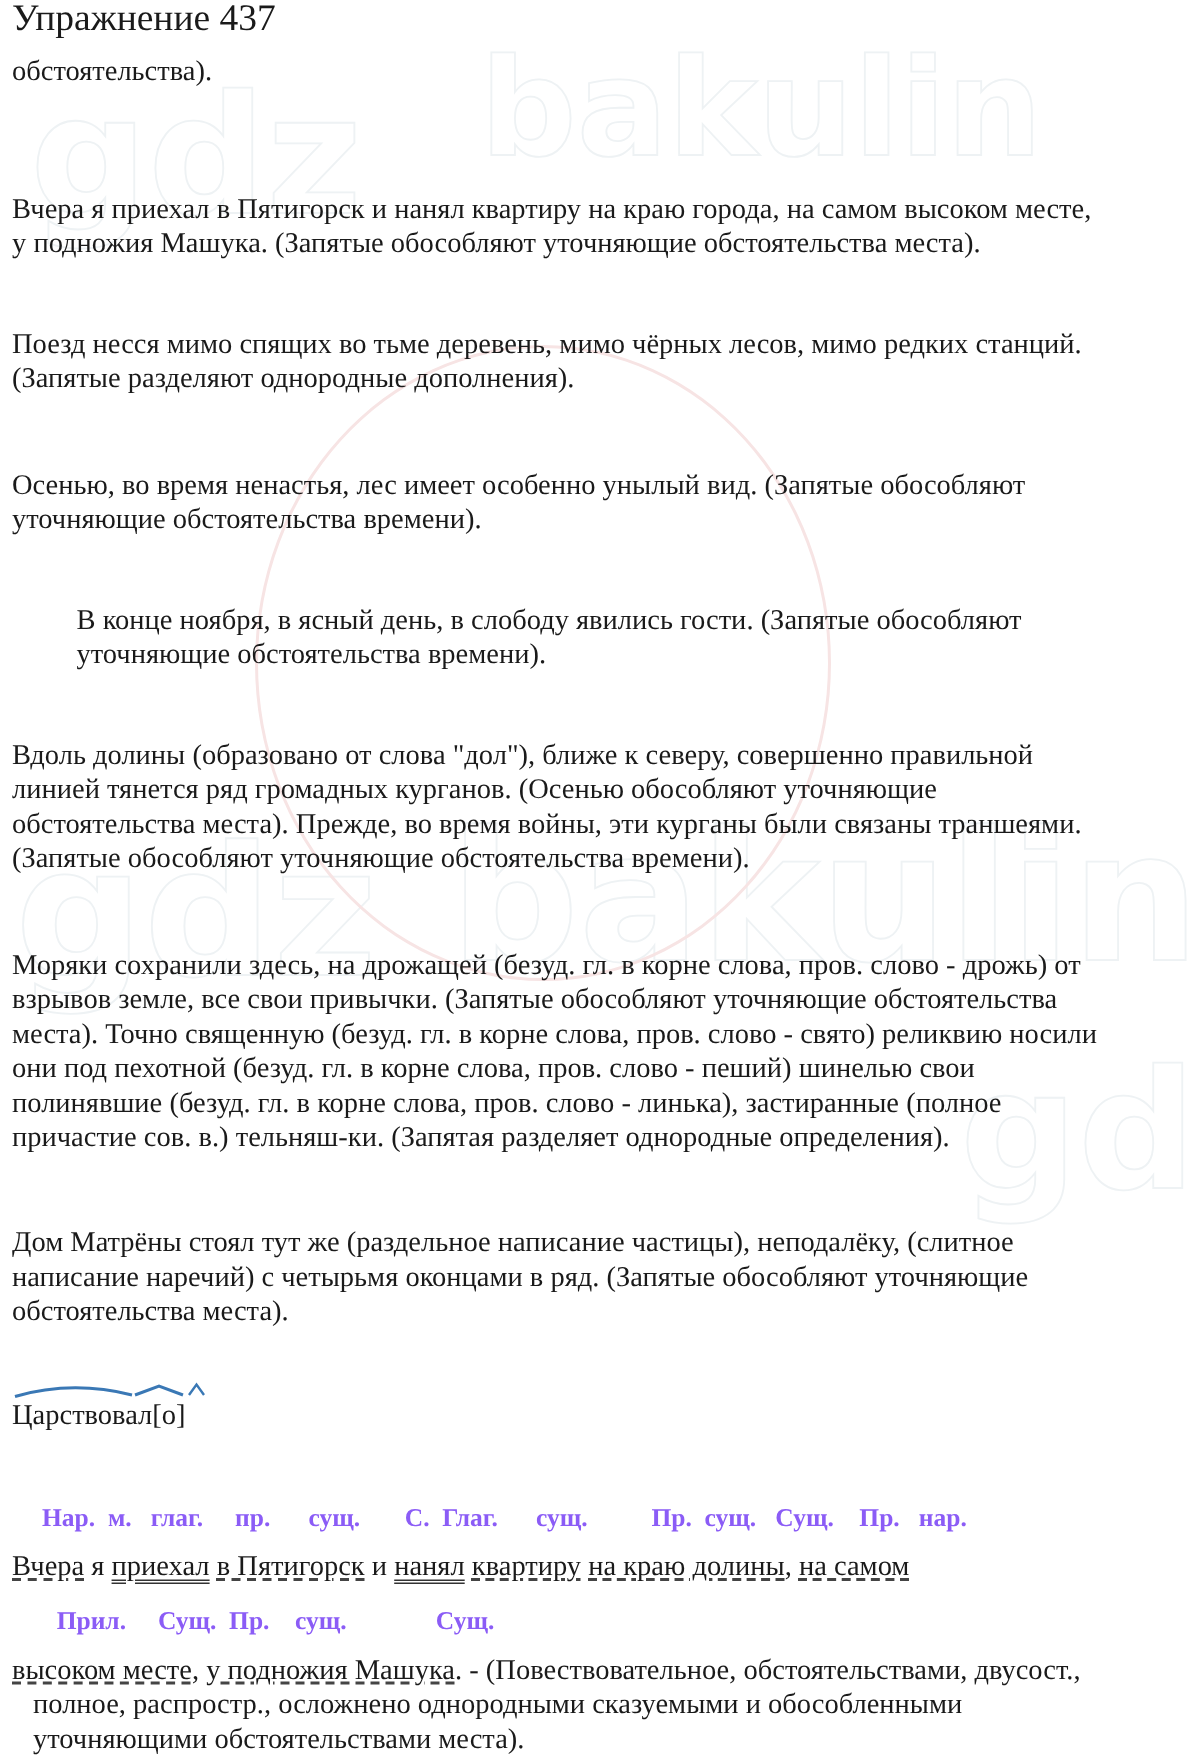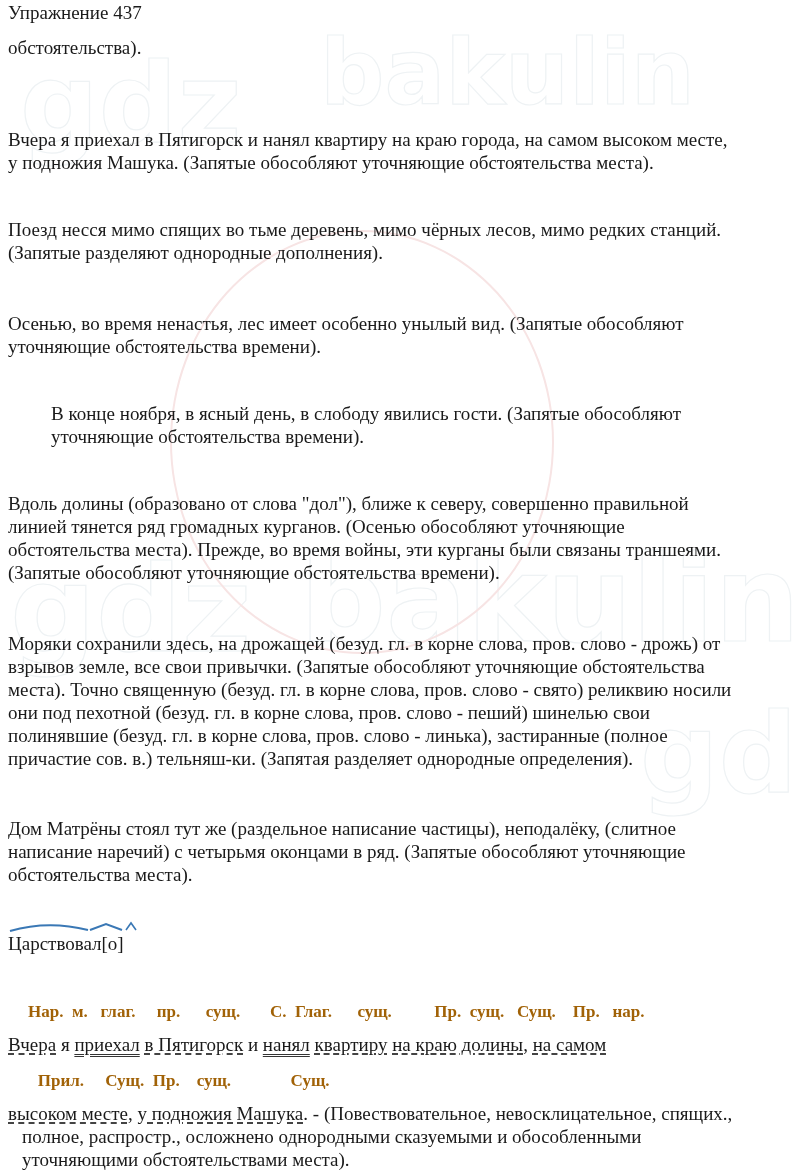--- a/index.html
+++ b/index.html
@@ -5,24 +5,24 @@
   html, body { margin: 0; padding: 0; background: #ffffff; }
   body {
     width: 800px; height: 1174px; position: relative; overflow: hidden;
     font-family: "Liberation Serif", "DejaVu Serif", serif;
     color: #1a1a1a;
   }
   .wm { position: absolute; font-family: "DejaVu Sans", sans-serif; font-weight: bold;
         color: transparent; -webkit-text-stroke: 1.2px #eef2f4; z-index: 0; user-select: none; }
   .wm.red { -webkit-text-stroke: 1.2px #f7e4e4; }
   .content { position: absolute; left: 8px; top: 0; width: 790px; z-index: 1; }
-  .title { font-size: 19px; line-height: 22px; position: absolute; top: 2px; left: 0; }
+  .title { font-size: 25px; line-height: 22px; position: absolute; top: 2px; left: 0; }
   .para { position: absolute; left: 0; width: 790px; font-size: 19px; line-height: 23px; }
   .pos-row { position: absolute; left: 0; font-size: 17px; font-weight: bold; white-space: pre;
-             font-family: "Liberation Serif", serif; color:#a16207; }
+             font-family: "Liberation Serif", serif; color:#8b5cf6; }
   .parse-line { position: absolute; left: 0; font-size: 19px; line-height: 23px; white-space: nowrap; }
   .u-subj { text-decoration-thickness: 1px; text-underline-offset: 3px; text-decoration-color:#333; }
   .u-pred { text-decoration: underline double; text-decoration-thickness: 1px; text-underline-offset: 3px; text-decoration-color:#333; }
   .u-obj { text-decoration: underline dashed; text-underline-offset: 3px; text-decoration-color:#444; }
   .u-circ { text-decoration: underline dashed; text-underline-offset: 3px; text-decoration-color:#444; }
   .morph { position: absolute; left: 0; top: 932px; font-size: 19px; line-height: 23px; }
 </style>
 </head>
 <body>
 
@@ -83,19 +83,19 @@
     </svg>
     <span class="u-subj">Царствовал</span><span>[о]</span>
   </div>
 
   <div class="pos-row" style="top:1002px;left:20px;">Нар.  м.   глаг.     пр.      сущ.       С.  Глаг.      сущ.          Пр.  сущ.   Сущ.    Пр.   нар.</div>
   <div class="parse-line" style="top:1033px;">
     <span class="u-circ">Вчера</span><span> </span><span class="u-subj">я</span><span> </span><span class="u-pred">приехал</span><span> </span><span class="u-circ">в Пятигорск</span><span> и </span><span class="u-pred">нанял</span><span> </span><span class="u-obj">квартиру</span><span> </span><span class="u-circ">на краю долины</span><span>, </span><span class="u-circ">на самом</span>
   </div>
   <div class="pos-row" style="top:1071px;left:0;">       Прил.     Сущ.  Пр.    сущ.              Сущ.</div>
   <div class="parse-line" style="top:1102px;">
-    <span class="u-circ">высоком месте</span><span>, </span><span class="u-circ">у подножия Машука</span><span>.  - (Повествовательное, невосклицательное, спящих.,</span>
+    <span class="u-circ">высоком месте</span><span>, </span><span class="u-circ">у подножия Машука</span><span>.  - (Повествовательное, обстоятельствами, двусост.,</span>
   </div>
   <div class="para" style="top:1125px;margin-left:14px;">
     <div>полное, распростр., осложнено однородными сказуемыми и обособленными</div>
     <div>уточняющими обстоятельствами места).</div>
   </div>
 </div>
 
 </body></html>

